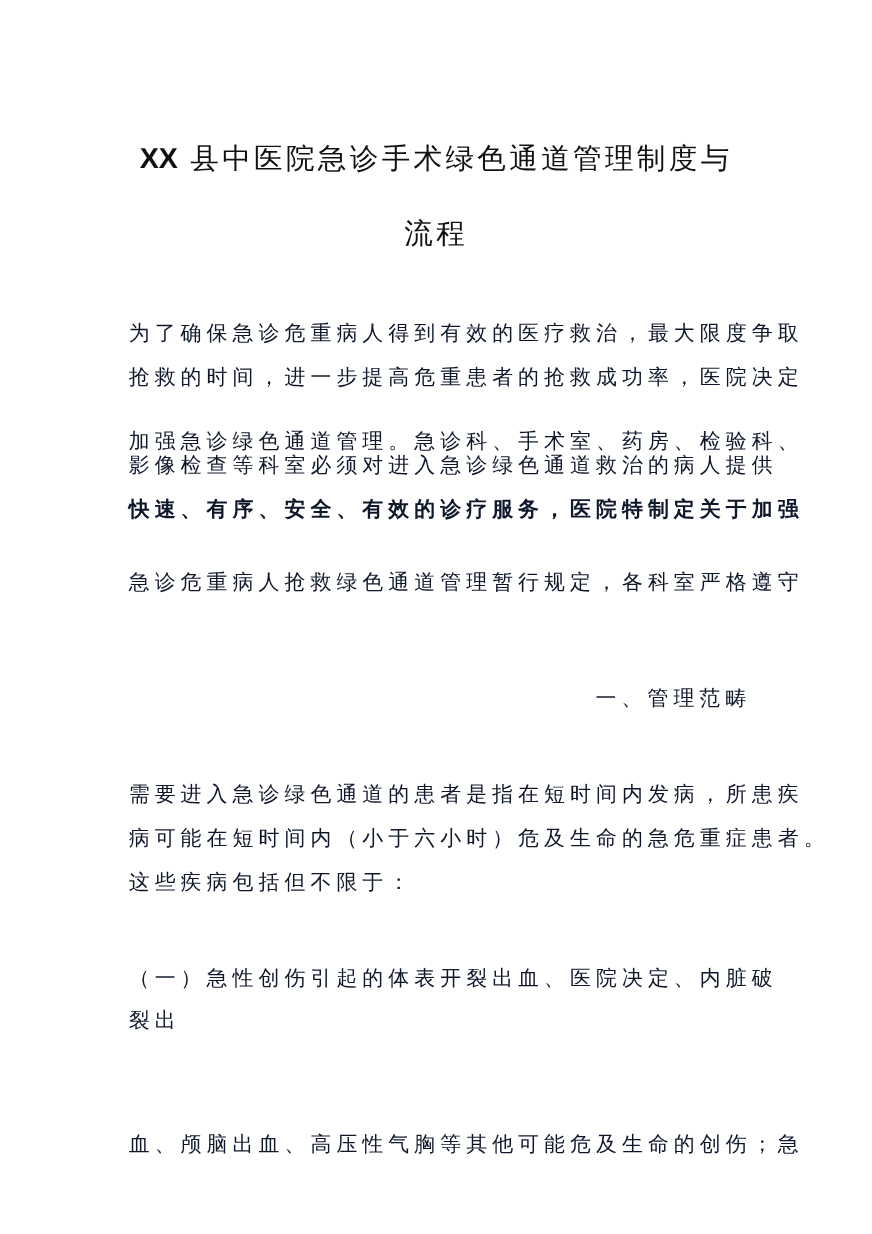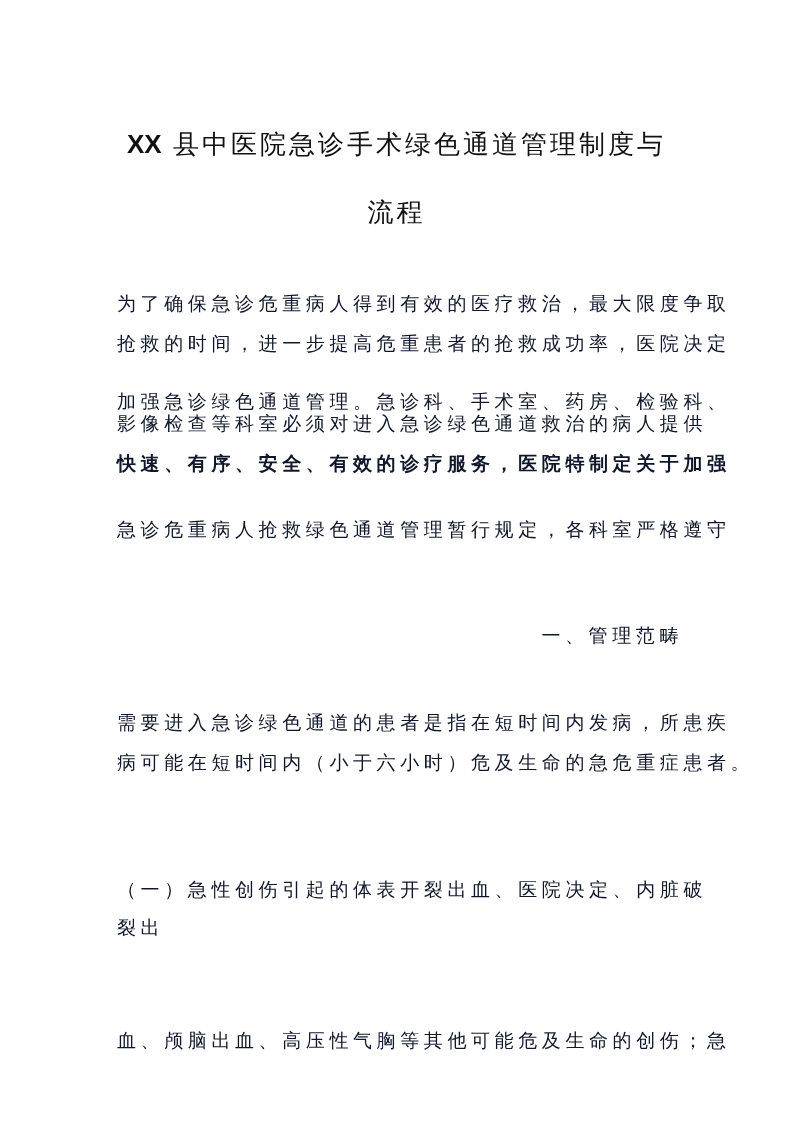--- a/index.html
+++ b/index.html
@@ -60,19 +60,20 @@
   <div class="line" style="top:331px;">抢救的时间，进一步提高危重患者的抢救成功率，医院决定</div>
   <div class="line" style="top:389px;">加强急诊绿色通道管理。急诊科、手术室、药房、检验科、</div>
   <div class="line" style="top:411px;">影像检查等科室必须对进入急诊绿色通道救治的病人提供</div>
   <div class="line" style="top:451px;font-weight:bold;">快速、有序、安全、有效的诊疗服务，医院特制定关于加强</div>
   <div class="line" style="top:491px;margin-top:26px;">急诊危重病人抢救绿色通道管理暂行规定，各科室严格遵守</div>
 
   <div class="line" style="top:623px;text-align:right;">一、管理范畴</div>
 
   <div class="line" style="top:710px;text-align:center;">需要进入急诊绿色通道的患者是指在短时间内发病，所患疾</div>
   <div class="line" style="top:750px;">病可能在短时间内（小于六小时）危及生命的急危重症患者。</div>
+  <div class="line" style="top:790px;">这些疾病包括但不限于：</div>
 
   <div class="line" style="top:877px;">（一）急性创伤引起的体表开裂出血、医院决定、内脏破</div>
   <div class="line" style="top:917px;font-family:Liberation Mono, monospace;">裂出</div>
 
   <div class="line" style="top:1028px;">血、颅脑出血、高压性气胸等其他可能危及生命的创伤；急</div>
 
 </div>
 
 </body></html>

